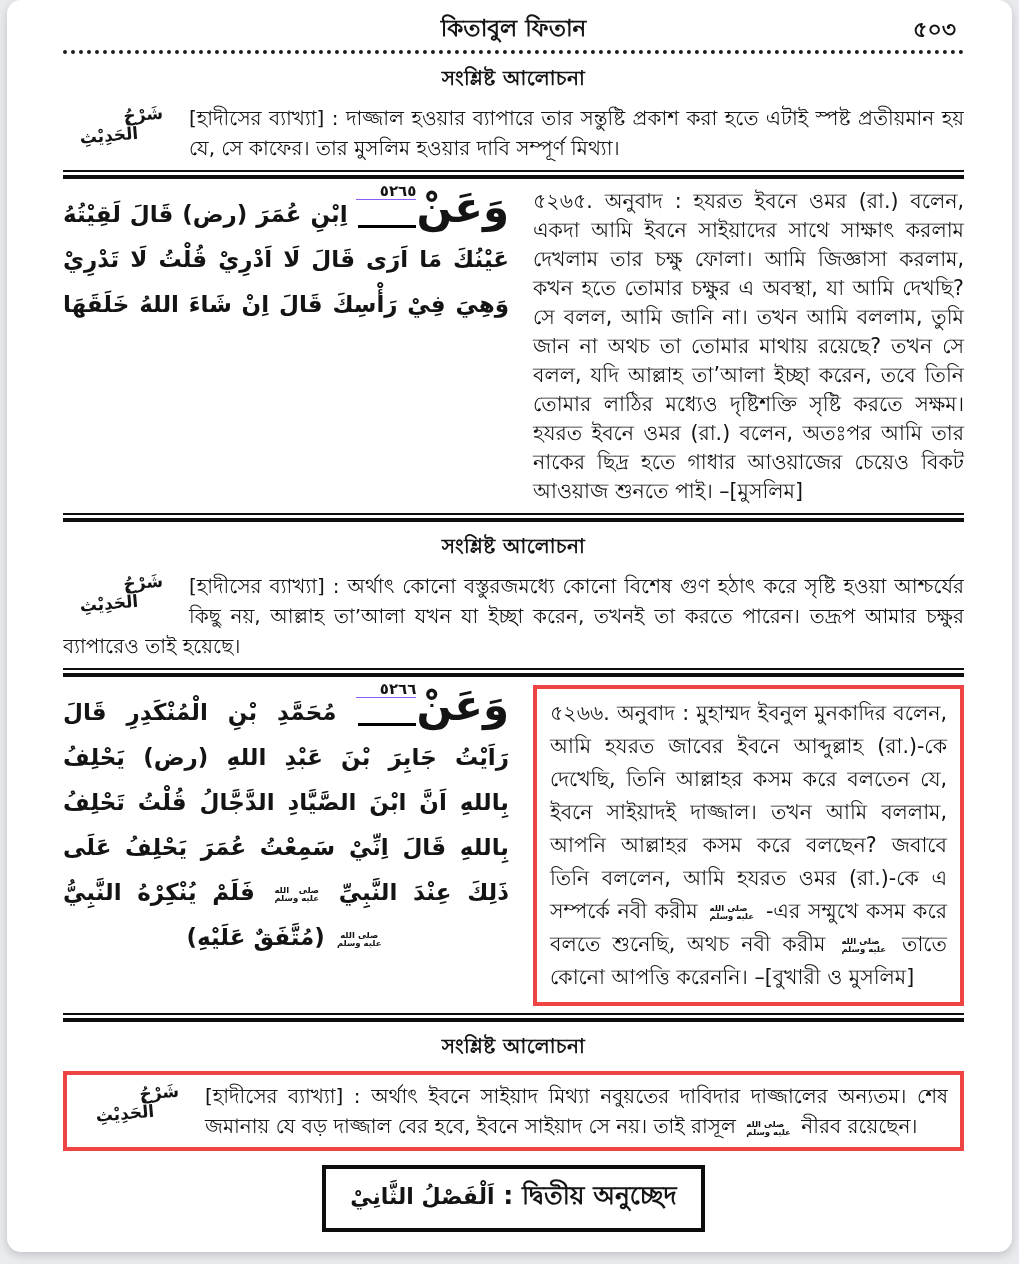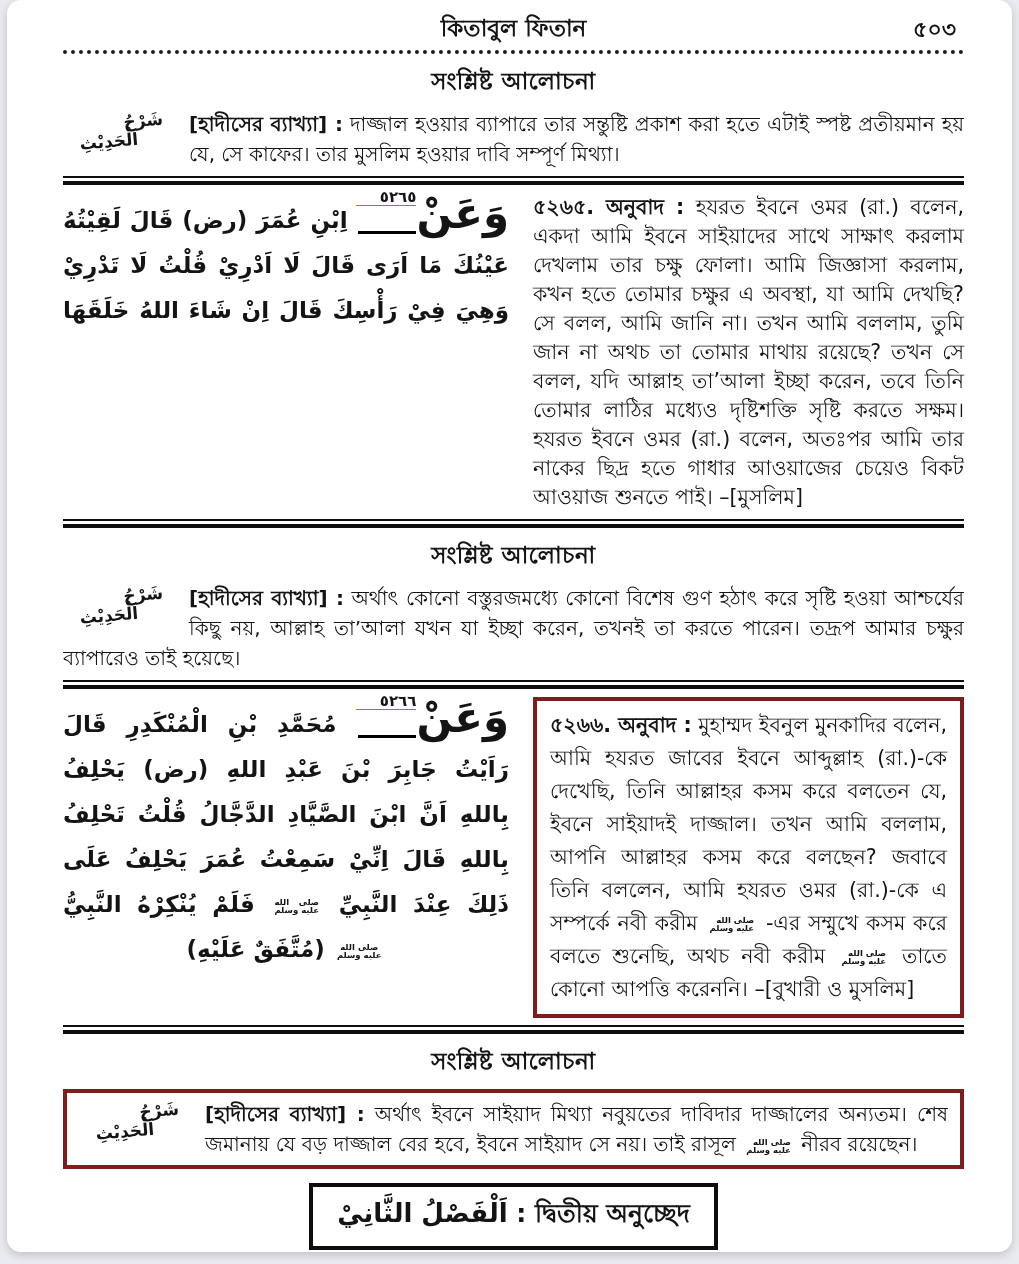--- a/index.html
+++ b/index.html
@@ -16,61 +16,61 @@
     box-sizing:border-box;padding:10px 48px 0 56px;
     overflow:hidden;
   }
   
   .hdr{position:relative;height:34px;}
   .hdr .title{position:absolute;left:0;right:0;text-align:center;font-size:23px;font-weight:bold;}
   .hdr .pno{position:absolute;right:8px;top:2px;font-size:22px;font-weight:bold;}
   .rule-dotted{border:none;border-bottom:4px dotted #1c1c1c;height:2px;margin:4px 0 0 0;}
   .rule-db{height:3px;border-top:2px solid #0e0e0e;border-bottom:4px solid #0e0e0e;margin:7px 0;}
   
-  .sec-h{text-align:center;font-size:23px;font-weight:bold;margin:9px 0 7px 0;letter-spacing:.4px;}
+  .sec-h{text-align:center;font-size:20px;font-weight:bold;margin:9px 0 7px 0;letter-spacing:.4px;}
   
   .disc{overflow:hidden;font-size:20px;line-height:30px;text-align:justify;}
   .sharh{
     float:left;width:120px;direction:rtl;text-align:center;
     font-weight:bold;font-size:17px;line-height:18px;
     transform:rotate(-5deg);margin:4px 6px 0 0;
   }
   .sharh .l1{display:block;margin-left:42px;}
   .sharh .l2{display:block;margin-right:30px;}
-  .b{font-weight:bold;}
+  .b{font-weight:normal;}
   
   .hrow{display:grid;grid-template-columns:446px 1fr;column-gap:24px;margin:8px 0 4px 0;}
   .ar-col{direction:rtl;font-weight:bold;font-size:23px;line-height:45px;}
   .ar-line{text-align:justify;text-align-last:justify;}
   .ar-line.center{text-align-last:center;}
   .opening{position:relative;display:inline-block;padding-left:60px;}
   .opening .tail{position:absolute;left:2px;bottom:9px;width:58px;border-bottom:3px solid #000;}
   .opening .no{
     position:absolute;left:0;top:-4px;width:60px;text-align:center;
     font-size:15px;line-height:16px;border-bottom:1px solid #8b5cf6;padding-bottom:0;
   }
   .opening .word{font-size:42px;line-height:42px;}
   .bn-col{font-size:20.5px;line-height:29px;text-align:justify;}
   
-  .red-box{border:4px solid #7f1d1d;box-sizing:border-box;}
+  .red-box{border:4px solid #ef4444;box-sizing:border-box;}
   .red-box.trans{padding:8px 13px;font-size:20.5px;line-height:33px;text-align:justify;}
   .red-box.disc-box{padding:6px 12px;margin-top:2px;}
   
   .saw{
     display:inline-block;direction:rtl;font-size:8.5px;line-height:8px;
-    font-weight:bold;text-align:right;vertical-align:middle;margin:0 4px;
+    font-weight:bold;text-align:left;vertical-align:middle;margin:0 4px;
   }
   .saw span{display:block;}
   
   .secbox-wrap{text-align:center;margin:14px 0 8px 0;}
   .secbox{
     display:inline-block;border:4px solid #0d0d0d;padding:7px 24px 9px 24px;
     font-size:25px;font-weight:bold;
   }
-  .secbox .ar{font-size:26px;}
+  .secbox .ar{font-size:22px;}
 </style>
 </head>
 <body>
 
 <div class="page">
 
   <div class="hdr">
     <div class="title">কিতাবুল ফিতান</div>
     <div class="pno">৫০৩</div>
   </div>

